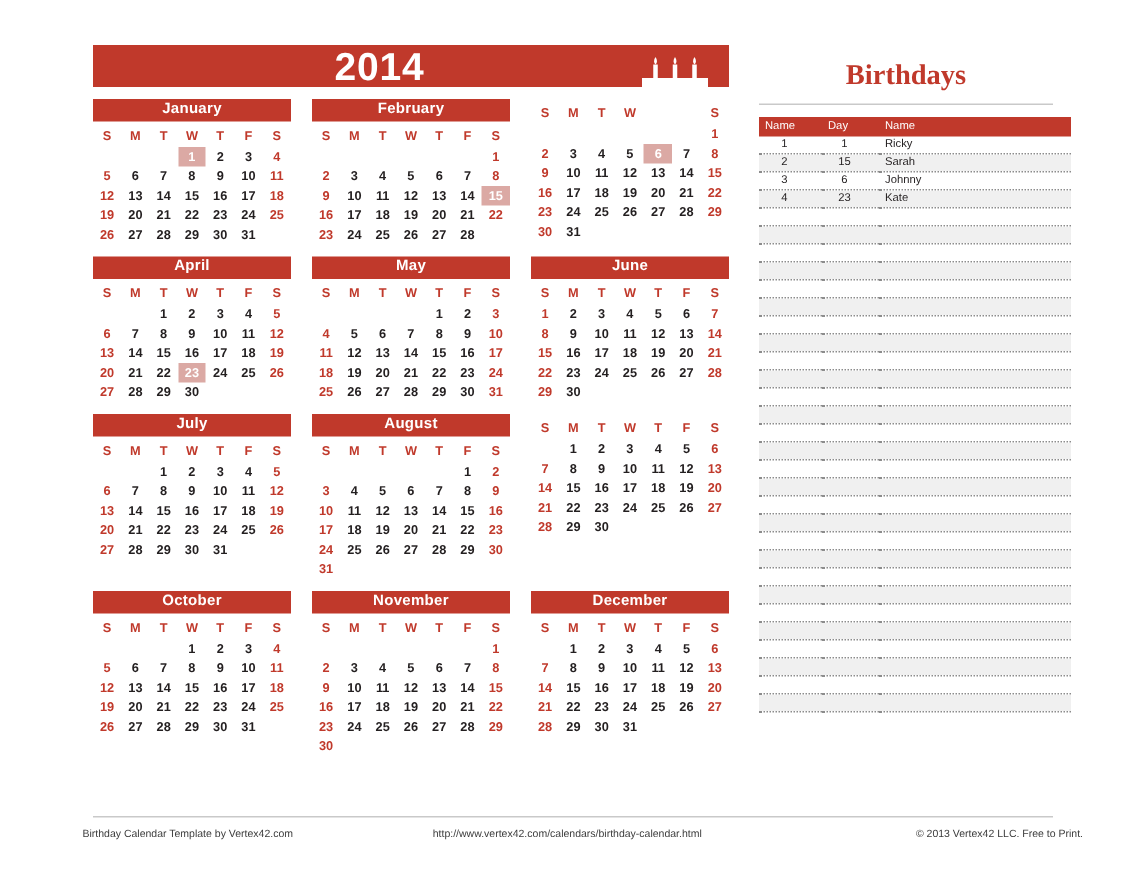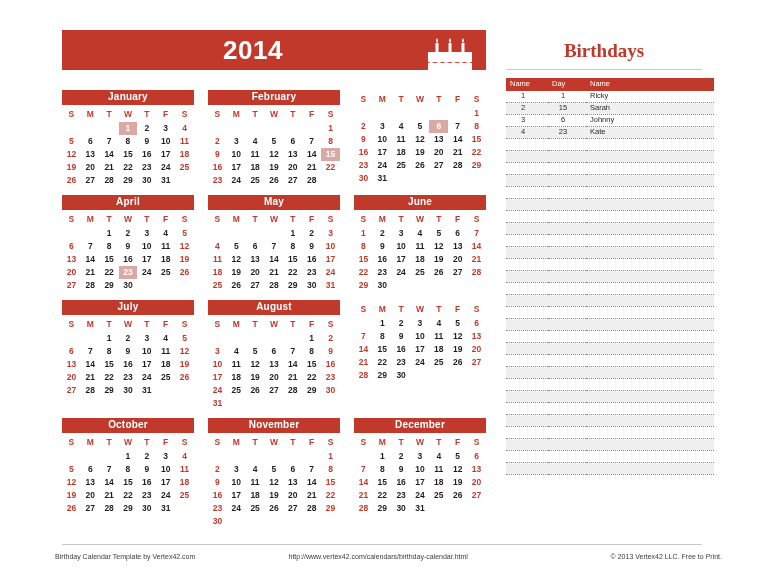--- a/index.html
+++ b/index.html
@@ -29,21 +29,21 @@
   #calendar-col {
     position: absolute;
     left: 62px;
     top: 30px;
     width: 424px;
   }
 
   
   #title-banner {
     position: relative;
-    height: 40px;
+    height: 28px;
     background: #c0392b;
     display: flex;
     align-items: center;
     justify-content: center;
   }
   #year-title {
     color: #ffffff;
     font-size: 26px;
     font-weight: bold;
     letter-spacing: 0.5px;
@@ -53,21 +53,21 @@
   #cake-icon {
     position: absolute;
     right: 13px;
     top: 5px;
     width: 46px;
     height: 44px;
   }
 
   
   #months-grid {
-    margin-top: 20px;
+    margin-top: 8px;
     display: grid;
     grid-template-columns: repeat(3, 132px);
     column-gap: 14px;
     row-gap: 8px;
   }
   .month {
     width: 132px;
   }
   .month-name {
     background: #c0392b;

